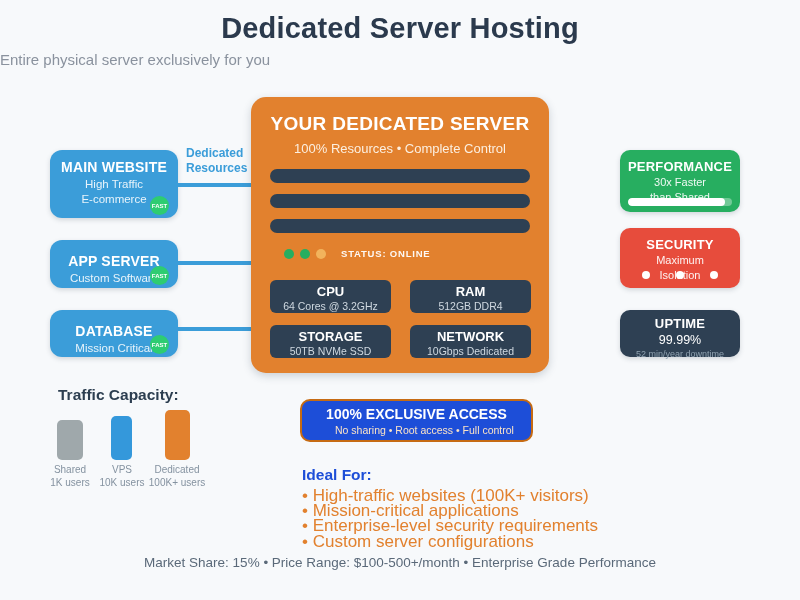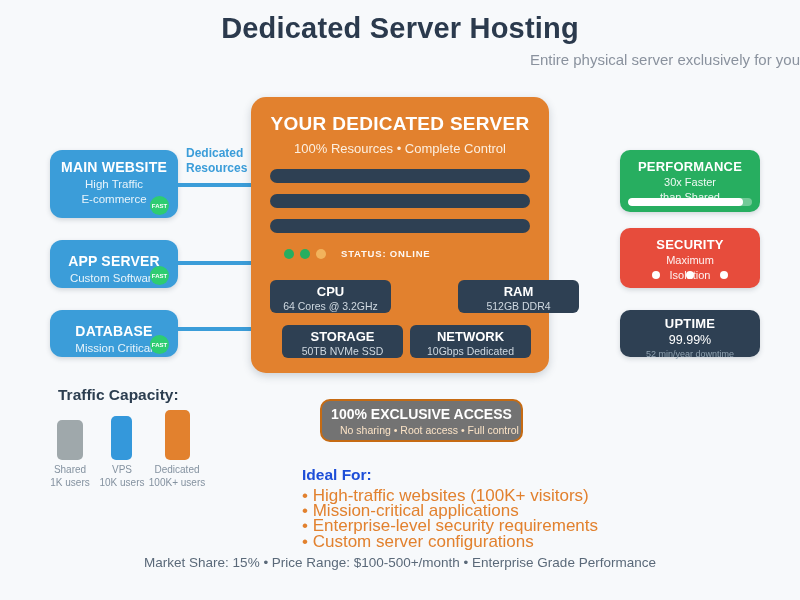--- a/index.html
+++ b/index.html
@@ -2,21 +2,21 @@
 <html><head>
 <meta charset="utf-8">
 <style>
   * { margin:0; padding:0; box-sizing:border-box; }
   body { font-family:"Liberation Sans","DejaVu Sans",sans-serif; }
   .stage { position:relative; width:800px; height:600px; background:#f7f9fb; overflow:hidden; }
 
   
   .h1 { position:absolute; top:12px; left:0; right:0; text-align:center;
         font-size:29px; font-weight:700; color:#2b3a4d; letter-spacing:.2px; }
-  .h-sub { position:absolute; top:51px; left:0; right:0; text-align:right;
+  .h-sub { position:absolute; top:51px; left:0; right:0; text-align:left;
         font-size:15px; color:#8a929e; }
 
   
   .client { position:absolute; left:50px; width:128px; background:#3b9dd9;
         border-radius:12px; color:#fff; text-align:center;
         box-shadow:0 2px 5px rgba(44,62,80,.18); }
   .c1 { top:150px; height:68px; }
   .c2 { top:240px; height:48px; }
   .c3 { top:310px; height:47px; }
   .c-title { font-size:14px; font-weight:700; padding-top:9px; letter-spacing:.2px; }
@@ -41,27 +41,27 @@
   .rack { position:absolute; left:19px; width:260px; height:14px;
         background:#2e4053; border-radius:7px; }
   .rack.r1 { top:72px; } .rack.r2 { top:97px; } .rack.r3 { top:122px; }
   .status-row { position:absolute; left:33px; top:151px; display:flex; align-items:center; }
   .dot { width:10px; height:10px; border-radius:50%; margin-right:6px; }
   .dot.g { background:#27ae60; } .dot.y { background:#f2b35c; }
   .status-text { margin-left:9px; font-size:9.5px; font-weight:700;
         color:rgba(255,255,255,.95); letter-spacing:.8px; }
   .spec { position:absolute; width:121px; height:33px; background:#2e4053;
         border-radius:6px; color:#fff; text-align:center; }
-  .spec.s1 { left:19px;  top:183px; } .spec.s2 { left:159px; top:183px;margin-left:48px; }
-  .spec.s3 { left:31px;  top:228px; } .spec.s4 { left:159px; top:228px; }
+  .spec.s1 { left:19px;  top:183px; } .spec.s2 { left:159px; top:183px; }
+  .spec.s3 { left:19px;  top:228px; } .spec.s4 { left:159px; top:228px; }
   .spec-label { font-size:13px; font-weight:700; margin-top:4px; }
   .spec-value { font-size:10.5px; color:#cfd8e0; margin-top:1px; }
 
   
-  .metric { position:absolute; left:620px; width:140px; border-radius:10px;
+  .metric { position:absolute; left:620px; width:120px; border-radius:10px;
         color:#fff; text-align:center; box-shadow:0 2px 5px rgba(44,62,80,.18); }
   .perf { top:150px; height:62px; background:#27ae60; }
   .sec  { top:228px; height:60px; background:#e74c3c; }
   .up   { top:310px; height:47px; background:#2e4053; }
   .m-title { font-size:13px; font-weight:700; margin-top:9px; letter-spacing:.2px; }
   .m-line { font-size:11px; color:rgba(255,255,255,.93); margin-top:2px; line-height:13px; }
   .progress-track { position:absolute; left:8px; right:8px; bottom:6px; height:8px;
         background:rgba(255,255,255,.35); border-radius:4px; overflow:hidden; }
   .progress-fill { height:100%; background:#fff; border-radius:4px; }
   .sec-dots { position:absolute; left:0; right:0; bottom:9px; display:flex;
@@ -76,22 +76,22 @@
         font-weight:700; color:#2c3e50; }
   .t-bar { position:absolute; border-radius:5px; }
   .t-bar.b1 { left:57px;  width:26px; background:#9fa8ab; }
   .t-bar.b2 { left:111px; width:21px; background:#3498db; }
   .t-bar.b3 { left:165px; width:25px; background:#e2812e; }
   .t-label { position:absolute; top:464px; width:64px; text-align:center;
         font-size:10px; color:#8492a0; line-height:12.5px; }
   .t-label.tl1 { left:38px; } .t-label.tl2 { left:90px; } .t-label.tl3 { left:145px; }
 
   
-  .exclusive { position:absolute; left:300px; top:399px; width:203px; height:43px;
-        background:#737373; border:2px solid #c66b13; border-radius:10px; text-align:center;margin-left:20px; }
+  .exclusive { position:absolute; left:300px; top:399px; width:233px; height:43px;
+        background:#1d4ed8; border:2px solid #c66b13; border-radius:10px; text-align:center; }
   .e-title { font-size:14px; font-weight:700; color:#fff; margin-top:5px; }
   .e-sub { font-size:10.5px; color:#fbe3c6; margin-top:2px;padding-left:16px; }
 
   
   .i-head { position:absolute; left:302px; top:466px; font-size:15.5px;
         font-weight:700; color:#1d4ed8; }
   .i-list { position:absolute; left:302px; top:488px; list-style:none; }
   .i-list li { font-size:17px; color:#e2812e; line-height:15.2px; }
   .i-list li::before { content:"•  "; }
 

